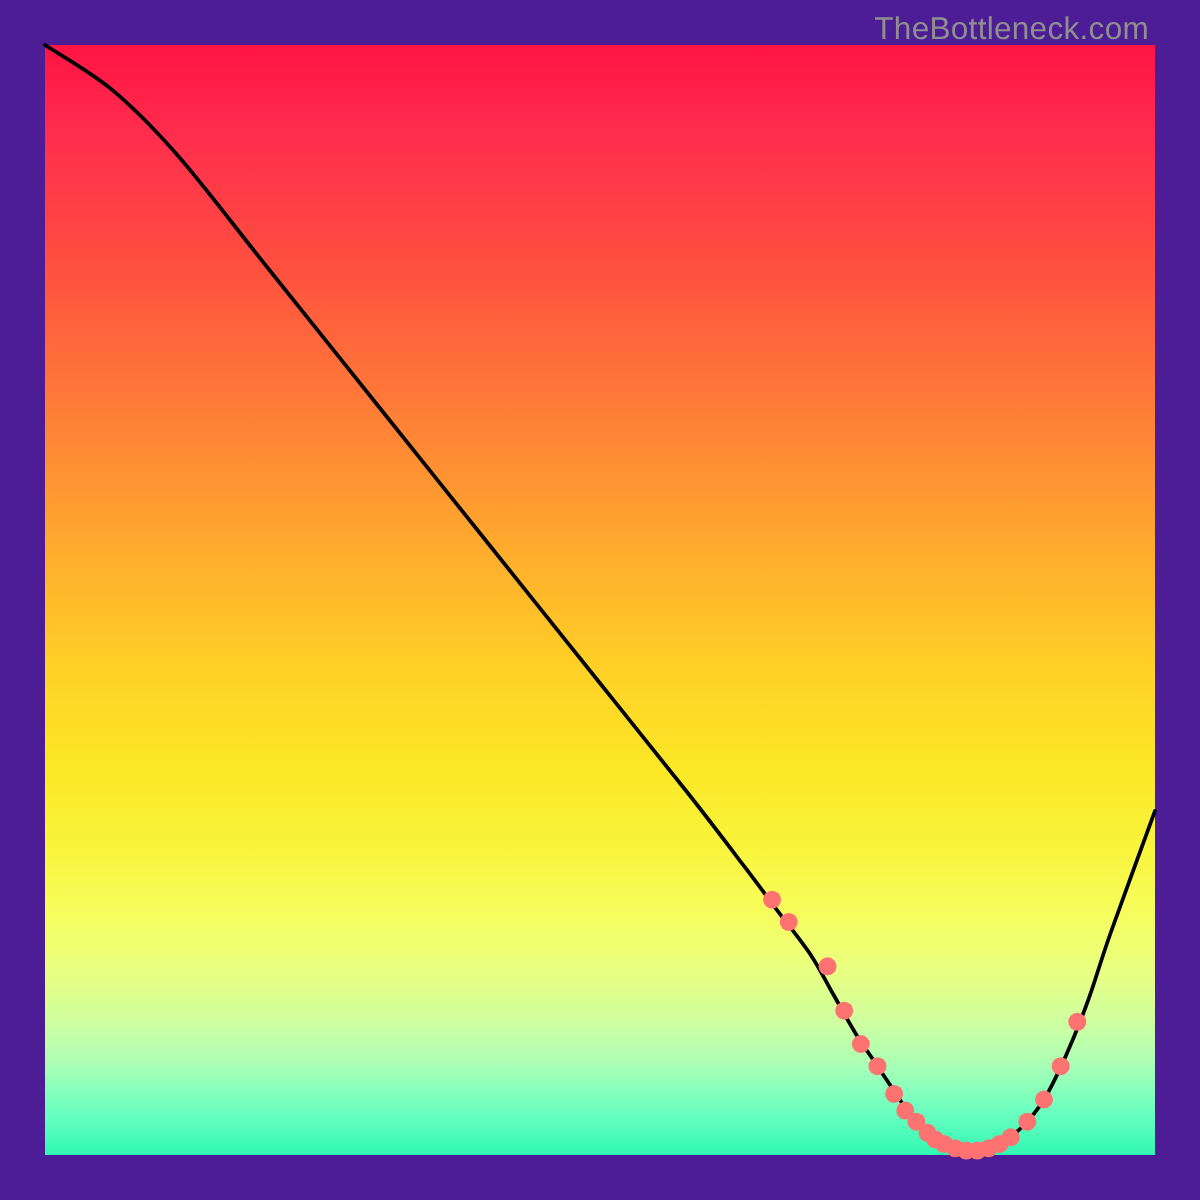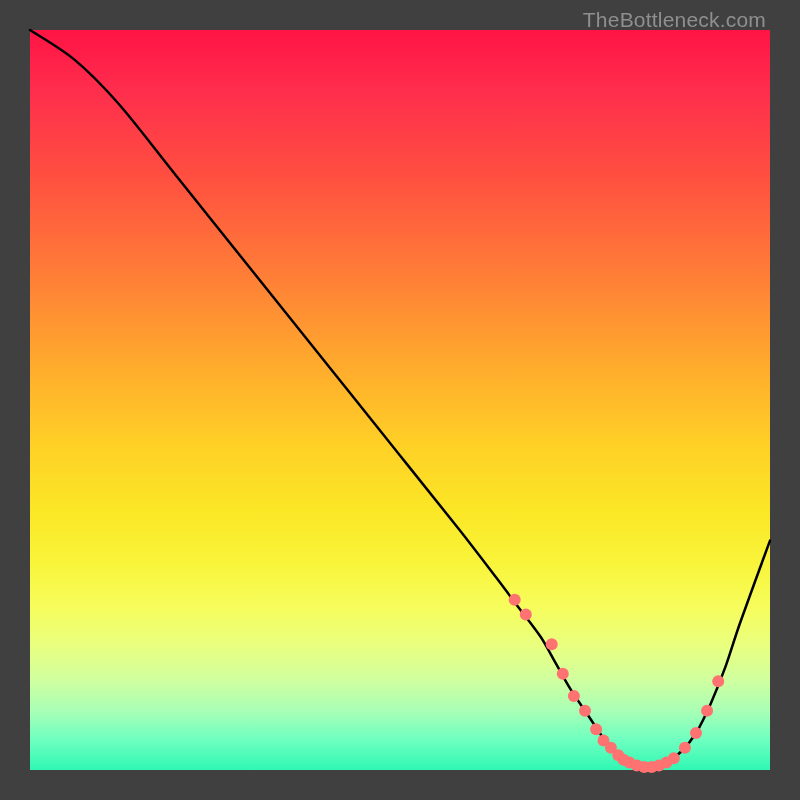--- a/index.html
+++ b/index.html
@@ -8,21 +8,21 @@
     width: 800px;
     height: 800px;
     background: #000;
     overflow: hidden;
     font-family: Arial, Helvetica, sans-serif;
   }
   .container {
     width: 800px;
     height: 800px;
     position: relative;
-    background: #404040;
+    background: #4c1d95;
   }
   .plot-area {
     position: absolute;
     left: 30px;
     top: 30px;
     width: 740px;
     height: 740px;
   }
   .gradient-bg {
     position: absolute;

